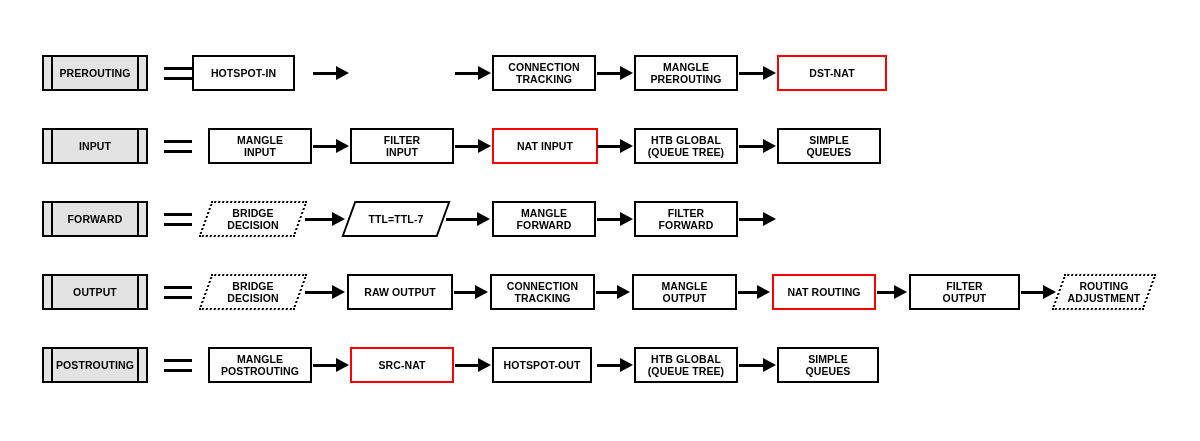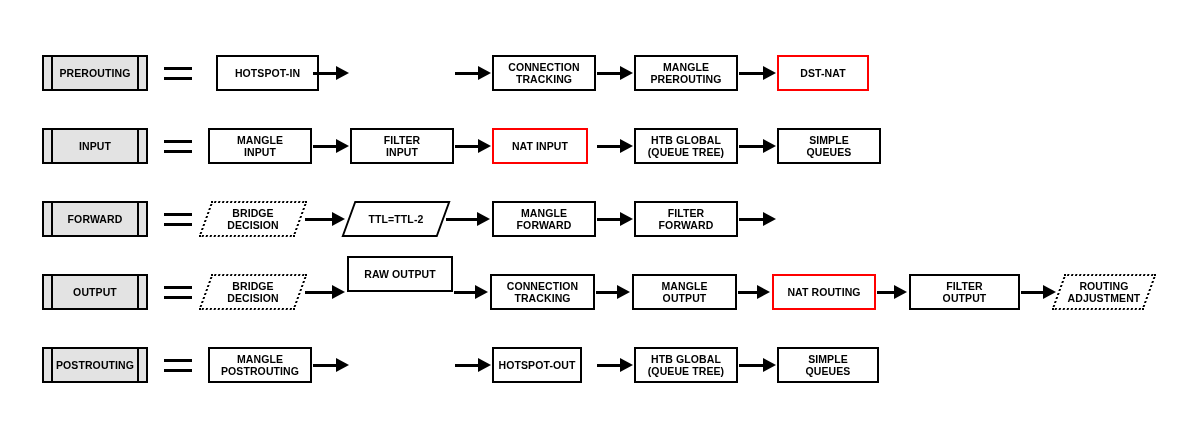--- a/index.html
+++ b/index.html
@@ -55,57 +55,57 @@
 
 <div class="canvas" style="--background: #ffffff; --box-border: #000000; --highlight-border: #ff0000; --label-fill: #e3e3e3; --text: #000000;">
 
   <div class="chain-label" style="left:42px;top:55px">
     <span class="lbl">PREROUTING</span>
   </div>
   <div class="equals" style="left:164px;top:55px">
     <span class="bar bar1"></span>
     <span class="bar bar2"></span>
   </div>
-  <div class="node box" style="left:216px;top:55px;width:103px">
+  <div class="node box" style="left:192px;top:55px;width:103px">
     <span class="lbl">HOTSPOT-IN</span>
   </div>
   <div class="arrow" style="left:313px;top:66px;width:36px"></div>
   <div class="arrow" style="left:455px;top:66px;width:36px"></div>
   <div class="node box" style="left:492px;top:55px;width:104px">
     <span class="lbl">CONNECTION
 TRACKING</span>
   </div>
   <div class="arrow" style="left:597px;top:66px;width:36px"></div>
   <div class="node box" style="left:634px;top:55px;width:104px">
     <span class="lbl">MANGLE
 PREROUTING</span>
   </div>
   <div class="arrow" style="left:739px;top:66px;width:37px"></div>
-  <div class="node box red" style="left:777px;top:55px;width:92px">
+  <div class="node box red" style="left:777px;top:55px;width:110px">
     <span class="lbl">DST-NAT</span>
   </div>
 
   <div class="chain-label" style="left:42px;top:128px">
     <span class="lbl">INPUT</span>
   </div>
   <div class="equals" style="left:164px;top:128px">
     <span class="bar bar1"></span>
     <span class="bar bar2"></span>
   </div>
   <div class="node box" style="left:208px;top:128px;width:104px">
     <span class="lbl">MANGLE
 INPUT</span>
   </div>
   <div class="arrow" style="left:313px;top:139px;width:36px"></div>
   <div class="node box" style="left:350px;top:128px;width:104px">
     <span class="lbl">FILTER
 INPUT</span>
   </div>
   <div class="arrow" style="left:455px;top:139px;width:36px"></div>
-  <div class="node box red" style="left:492px;top:128px;width:96px">
+  <div class="node box red" style="left:492px;top:128px;width:106px">
     <span class="lbl">NAT INPUT</span>
   </div>
   <div class="arrow" style="left:597px;top:139px;width:36px"></div>
   <div class="node box" style="left:634px;top:128px;width:104px">
     <span class="lbl">HTB GLOBAL
 (QUEUE TREE)</span>
   </div>
   <div class="arrow" style="left:739px;top:139px;width:37px"></div>
   <div class="node box" style="left:777px;top:128px;width:104px">
     <span class="lbl">SIMPLE
@@ -120,21 +120,21 @@
     <span class="bar bar2"></span>
   </div>
   <div class="node para dotted" style="left:205px;top:201px;width:96px">
     <span class="para-bg"></span>
     <span class="lbl">BRIDGE
 DECISION</span>
   </div>
   <div class="arrow" style="left:305px;top:212px;width:40px"></div>
   <div class="node para" style="left:348px;top:201px;width:96px">
     <span class="para-bg"></span>
-    <span class="lbl">TTL=TTL-2</span>
+    <span class="lbl">TTL=TTL-7</span>
   </div>
   <div class="arrow" style="left:446px;top:212px;width:44px"></div>
   <div class="node box" style="left:492px;top:201px;width:104px">
     <span class="lbl">MANGLE
 FORWARD</span>
   </div>
   <div class="arrow" style="left:597px;top:212px;width:36px"></div>
   <div class="node box" style="left:634px;top:201px;width:104px">
     <span class="lbl">FILTER
 FORWARD</span>
@@ -147,21 +147,21 @@
   <div class="equals" style="left:164px;top:274px">
     <span class="bar bar1"></span>
     <span class="bar bar2"></span>
   </div>
   <div class="node para dotted" style="left:205px;top:274px;width:96px">
     <span class="para-bg"></span>
     <span class="lbl">BRIDGE
 DECISION</span>
   </div>
   <div class="arrow" style="left:305px;top:285px;width:40px"></div>
-  <div class="node box" style="left:347px;top:256px;width:106px">
+  <div class="node box" style="left:347px;top:274px;width:106px">
     <span class="lbl">RAW OUTPUT</span>
   </div>
   <div class="arrow" style="left:454px;top:285px;width:34px"></div>
   <div class="node box" style="left:490px;top:274px;width:105px">
     <span class="lbl">CONNECTION
 TRACKING</span>
   </div>
   <div class="arrow" style="left:596px;top:285px;width:34px"></div>
   <div class="node box" style="left:632px;top:274px;width:105px">
     <span class="lbl">MANGLE
@@ -188,22 +188,25 @@
   </div>
   <div class="equals" style="left:164px;top:347px">
     <span class="bar bar1"></span>
     <span class="bar bar2"></span>
   </div>
   <div class="node box" style="left:208px;top:347px;width:104px">
     <span class="lbl">MANGLE
 POSTROUTING</span>
   </div>
   <div class="arrow" style="left:313px;top:358px;width:36px"></div>
+  <div class="node box red" style="left:350px;top:347px;width:104px">
+    <span class="lbl">SRC-NAT</span>
+  </div>
   <div class="arrow" style="left:455px;top:358px;width:36px"></div>
-  <div class="node box" style="left:492px;top:347px;width:90px">
+  <div class="node box" style="left:492px;top:347px;width:100px">
     <span class="lbl">HOTSPOT-OUT</span>
   </div>
   <div class="arrow" style="left:597px;top:358px;width:36px"></div>
   <div class="node box" style="left:634px;top:347px;width:104px">
     <span class="lbl">HTB GLOBAL
 (QUEUE TREE)</span>
   </div>
   <div class="arrow" style="left:739px;top:358px;width:37px"></div>
   <div class="node box" style="left:777px;top:347px;width:102px">
     <span class="lbl">SIMPLE

